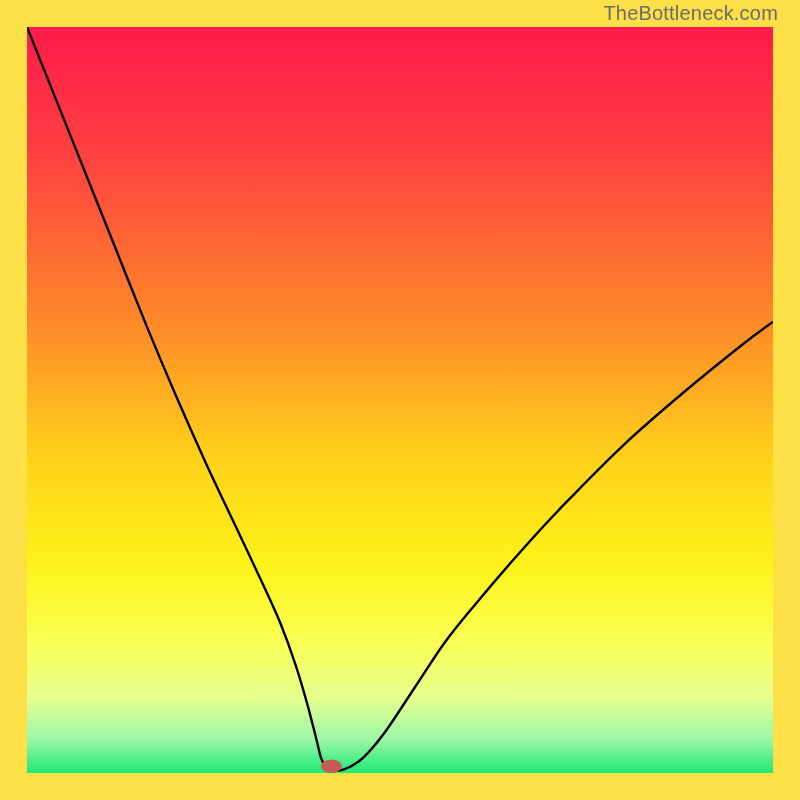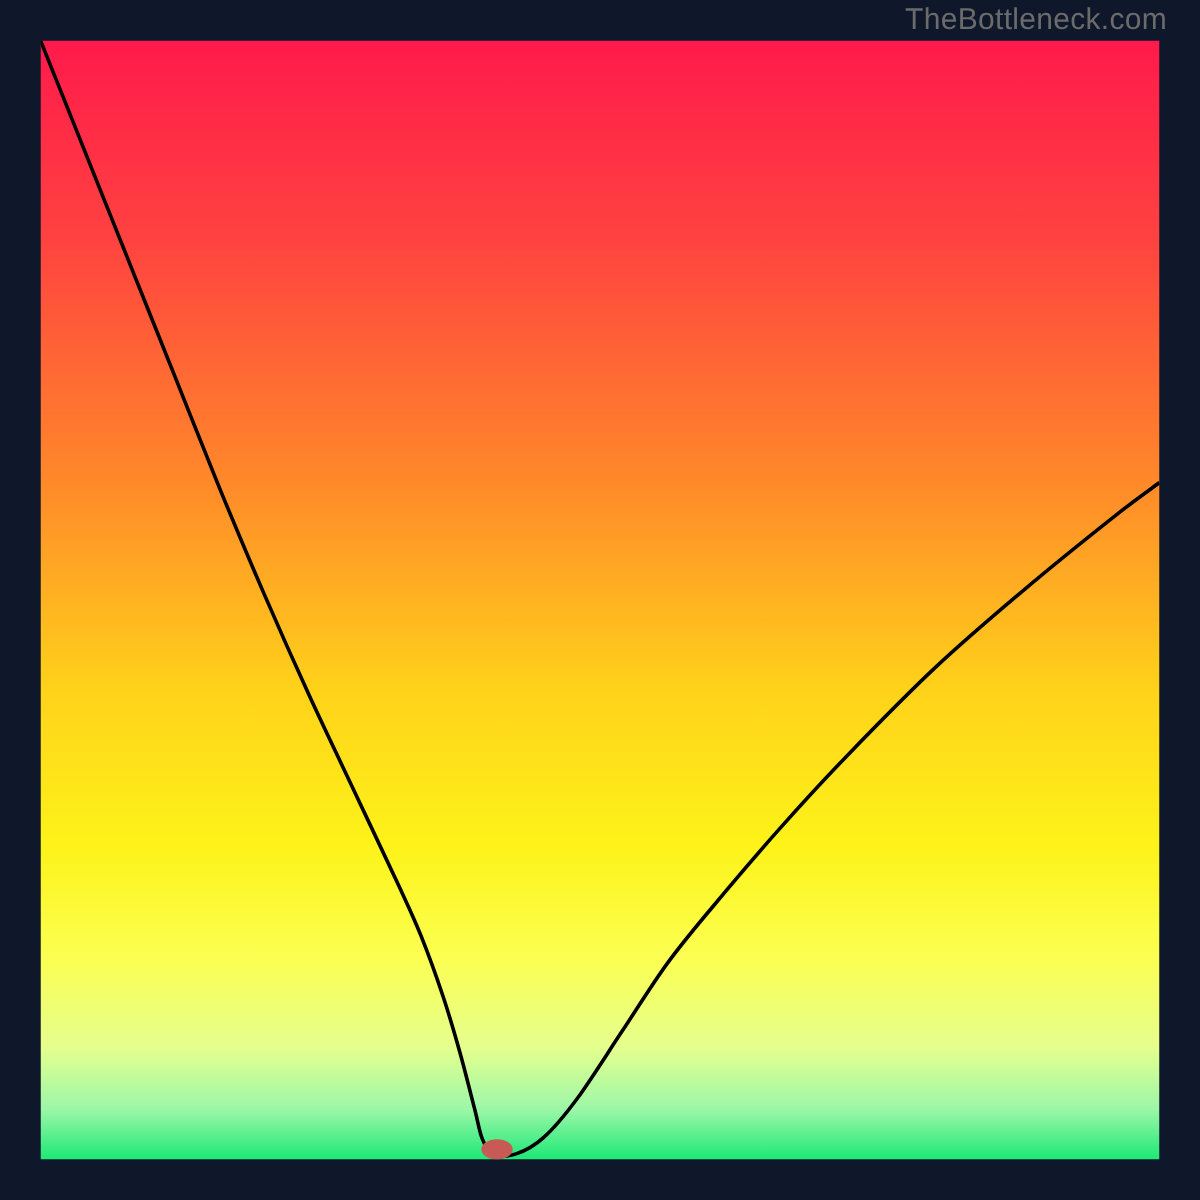--- a/index.html
+++ b/index.html
@@ -9,21 +9,21 @@
     height: 800px;
     overflow: hidden;
     background: #000;
     font-family: Arial, Helvetica, sans-serif;
   }
   .frame {
     position: absolute;
     left: 0; top: 0;
     width: 800px;
     height: 800px;
-    background: #0f172a;
+    background: #fde047;
   }
   .plot {
     position: absolute;
     left: 27px;
     top: 27px;
     width: 746px;
     height: 746px;
   }
   .watermark {
     position: absolute;

